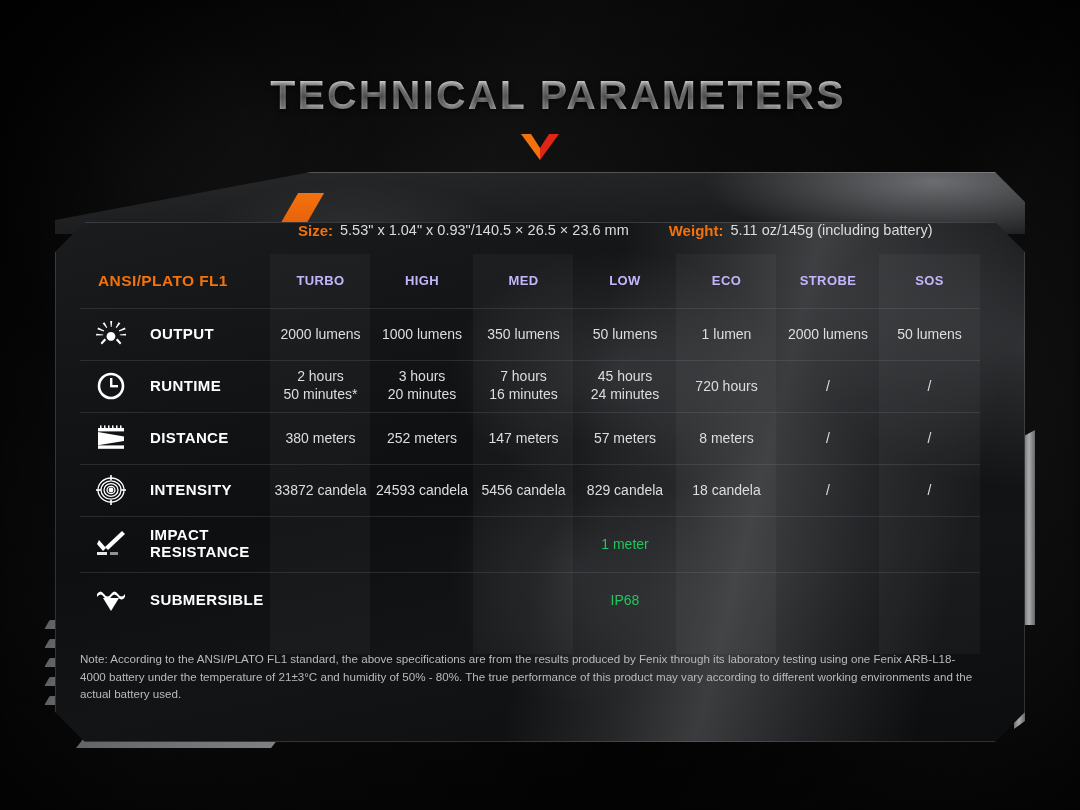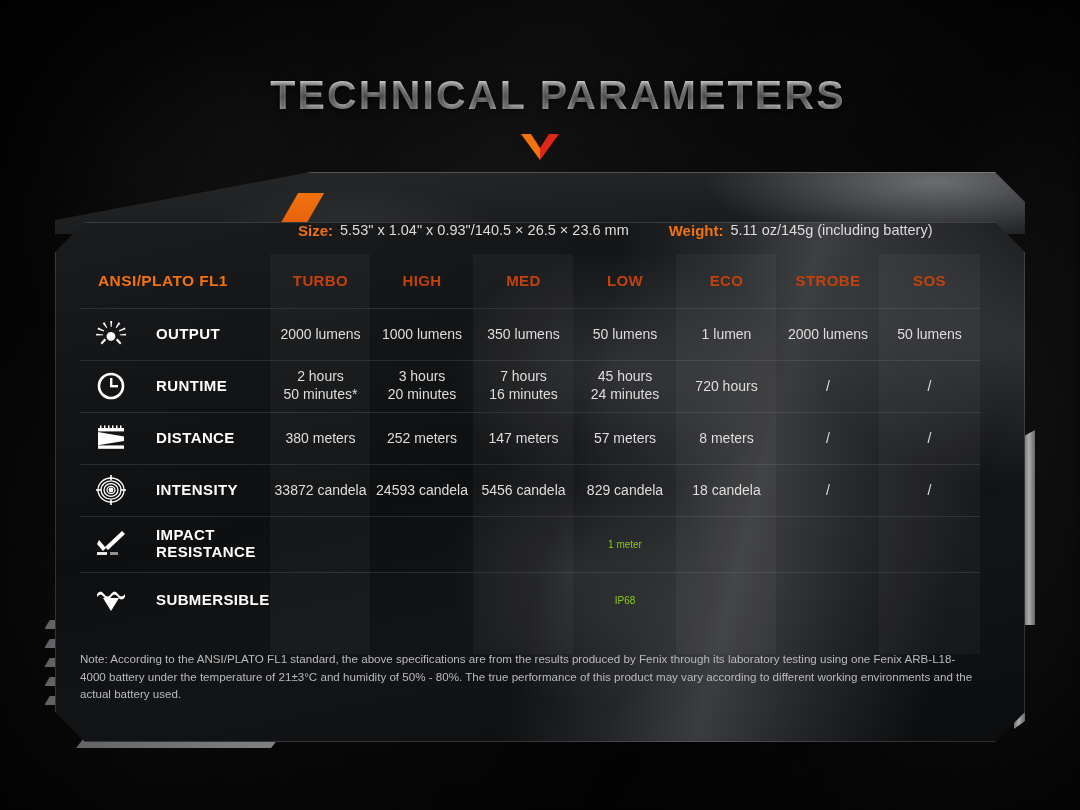--- a/index.html
+++ b/index.html
@@ -138,37 +138,37 @@
     display:flex; align-items:center; font-size:14.5px;
   }
   .sz-label { color:#f2720e; font-weight:bold; margin-left:258px; font-size:15px; }
   .sz-val { color:#dcdcdc; margin-left:7px; }
   .wt-label { color:#f2720e; font-weight:bold; margin-left:40px; font-size:15px; }
   .wt-val { color:#dcdcdc; margin-left:7px; }
 
   table { position:absolute; left:40px; top:82px; width:900px; border-collapse:collapse; }
   th,td { padding:0; text-align:center; vertical-align:middle; }
 
-  thead th { height:54px; color:#c2410c; font-size:15px; font-weight:bold; letter-spacing:.4px; }
+  thead th { height:54px; color:#c4b5fd; font-size:13px; font-weight:bold; letter-spacing:.4px; }
   thead th.lead { color:#f2720e; font-size:15.5px; text-align:left; padding-left:18px; }
 
   tbody td { height:52px; color:#dedede; font-size:14px; border-top:1px solid rgba(128,130,136,.22); }
   tbody td.lead { text-align:left; padding-left:14px; }
 
-  .rowlabel { display:flex; align-items:center; gap:28px; }
+  .rowlabel { display:flex; align-items:center; gap:22px; }
   .rowlabel .txt { color:#fff; font-size:15px; font-weight:bold; letter-spacing:.4px; line-height:1.12; }
   .ico { width:34px; height:30px; flex:0 0 34px; display:flex; align-items:center; justify-content:center; }
 
   .two-line { line-height:1.28; }
 
   
   .colband { position:absolute; top:82px; height:400px; pointer-events:none; }
   .cb { position:absolute; top:0; height:100%; background:rgba(255,255,255,.035); }
 
-  .merged { font-size:10px; color:#84cc16; }
+  .merged { font-size:14px; color:#22c55e; }
 
   .note {
     position:absolute; left:40px; top:478px; width:900px;
     color:#b9babb; font-size:11.6px; line-height:1.52;
   }
   .note p { margin:0; }
 </style>
 </head>
 <body>
 

